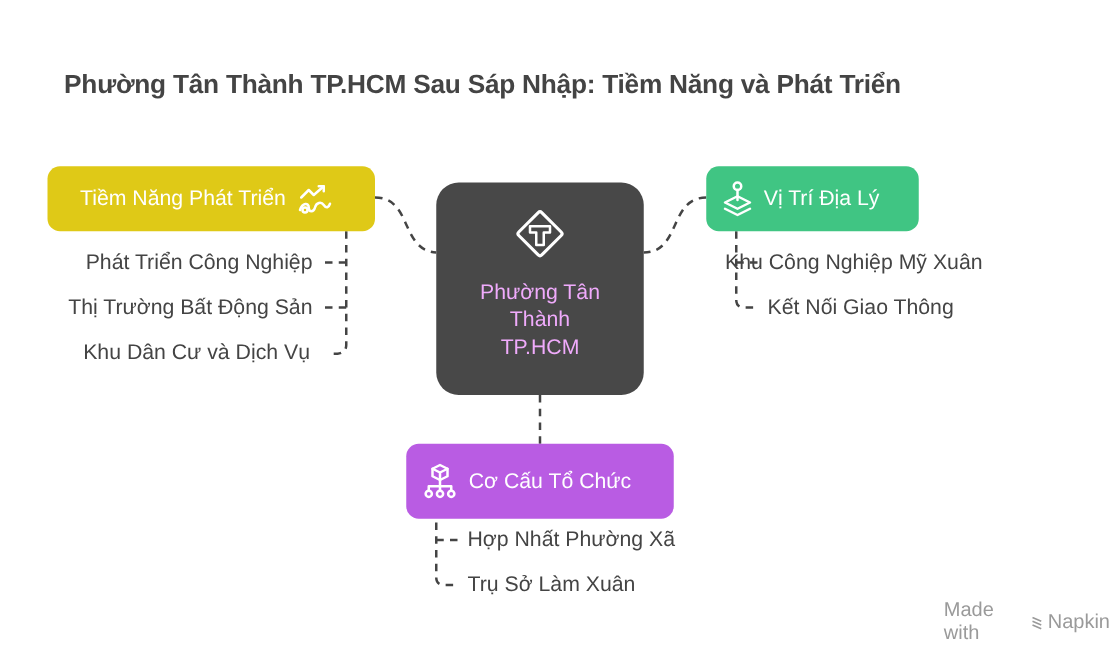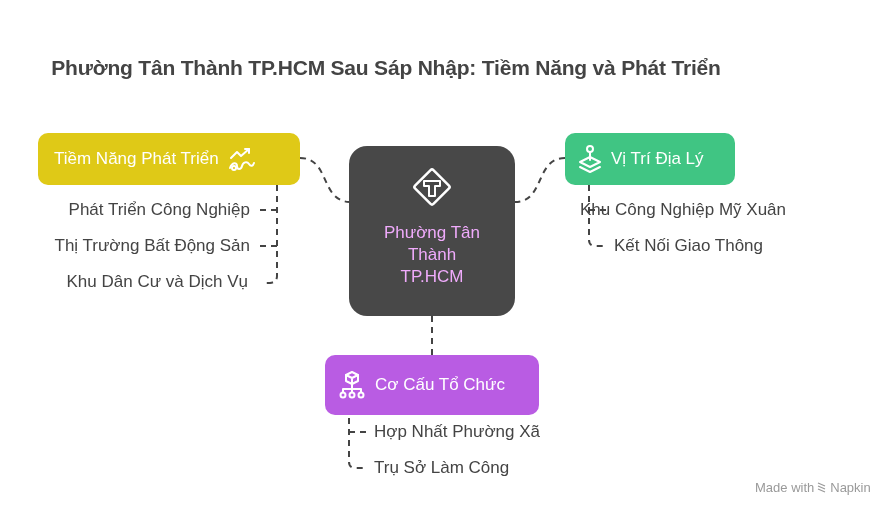--- a/index.html
+++ b/index.html
@@ -28,21 +28,21 @@
     .center .icon { margin-top: 18px; }
     .center .ctext {
       margin-top: 8px; text-align: center; font-size: 17px; line-height: 22px;
       width: 130px;
     }
     .sub {
       position: absolute; font-size: 17px; color: #444444; white-space: nowrap;
     }
     .right { text-align: right; }
     .footer {
-      position: absolute; left: 755px; top: 480px; font-size: 13px; color: #9a9a9a;
+      position: absolute; left: 755px; top: 480px; font-size: 16px; color: #9a9a9a;
       display: flex; align-items: center; gap: 3px;
     }
   </style>
 </head>
 <body>
 
 <div class="title">Phường Tân Thành TP.HCM Sau Sáp Nhập: Tiềm Năng và Phát Triển</div>
 
 <svg class="lines" width="888" height="528">
   <g fill="none" stroke="#444" stroke-width="2" stroke-dasharray="6,5">
@@ -58,21 +58,21 @@
     <path d="M277 246 L 260 246"></path>
 
     <path d="M589 185 L 589 240 Q 589 246, 596 246 L 606 246"></path>
     <path d="M589 210 L 606 210"></path>
 
     <path d="M349 407 L 349 462 Q 349 468, 356 468 L 366 468"></path>
     <path d="M349 432 L 366 432"></path>
   </g>
 </svg>
 
-<div class="node yellow" style="left:38px; top:133px; width:262px; height:52px; padding-left:16px;">
+<div class="node yellow" style="left:38px; top:133px; width:262px; height:52px; padding-left:26px;">
   <span class="lbl">Tiềm Năng Phát Triển</span>
   <span style="margin-left:8px; display:inline-flex;">
     <svg width="30" height="30" viewBox="0 0 30 30" fill="none" stroke="#fff" stroke-width="2" stroke-linecap="round" stroke-linejoin="round">
       <path d="M4 14 L10 8 L14 12 L22 5"></path>
       <path d="M18 5 L22 5 L22 9"></path>
       <path d="M3 24 C 5 18, 10 18, 10 22 C 10 26, 14 26, 15 22 C 16 18, 20 17, 22 20 C 24 23, 26 22, 27 19"></path>
       <circle cx="7" cy="24" r="2"></circle>
     </svg>
   </span>
 </div>
@@ -115,21 +115,21 @@
       <path d="M7 5 L13 8 L19 5 M13 8 V14"></path>
       <path d="M13 14 V18 M4 22 V19 H22 V22 M13 18 V22"></path>
       <circle cx="4" cy="25" r="2.5"></circle>
       <circle cx="13" cy="25" r="2.5"></circle>
       <circle cx="22" cy="25" r="2.5"></circle>
     </svg>
   </span>
   <span class="lbl">Cơ Cấu Tổ Chức</span>
 </div>
 <div class="sub" style="left:374px; top:422px;">Hợp Nhất Phường Xã</div>
-<div class="sub" style="left:374px; top:458px;">Trụ Sở Làm Công</div>
+<div class="sub" style="left:374px; top:458px;">Trụ Sở Làm Xuân</div>
 
 <div class="footer">
   <span>Made with</span>
   <span style="display:inline-flex;">
     <svg width="10" height="11" viewBox="0 0 10 11" fill="none" stroke="#9a9a9a" stroke-width="1.3">
       <path d="M1 1 L8 4 M1 4 L8 7 M1 7 L8 10"></path>
     </svg>
   </span>
   <span>Napkin</span>
 </div>

